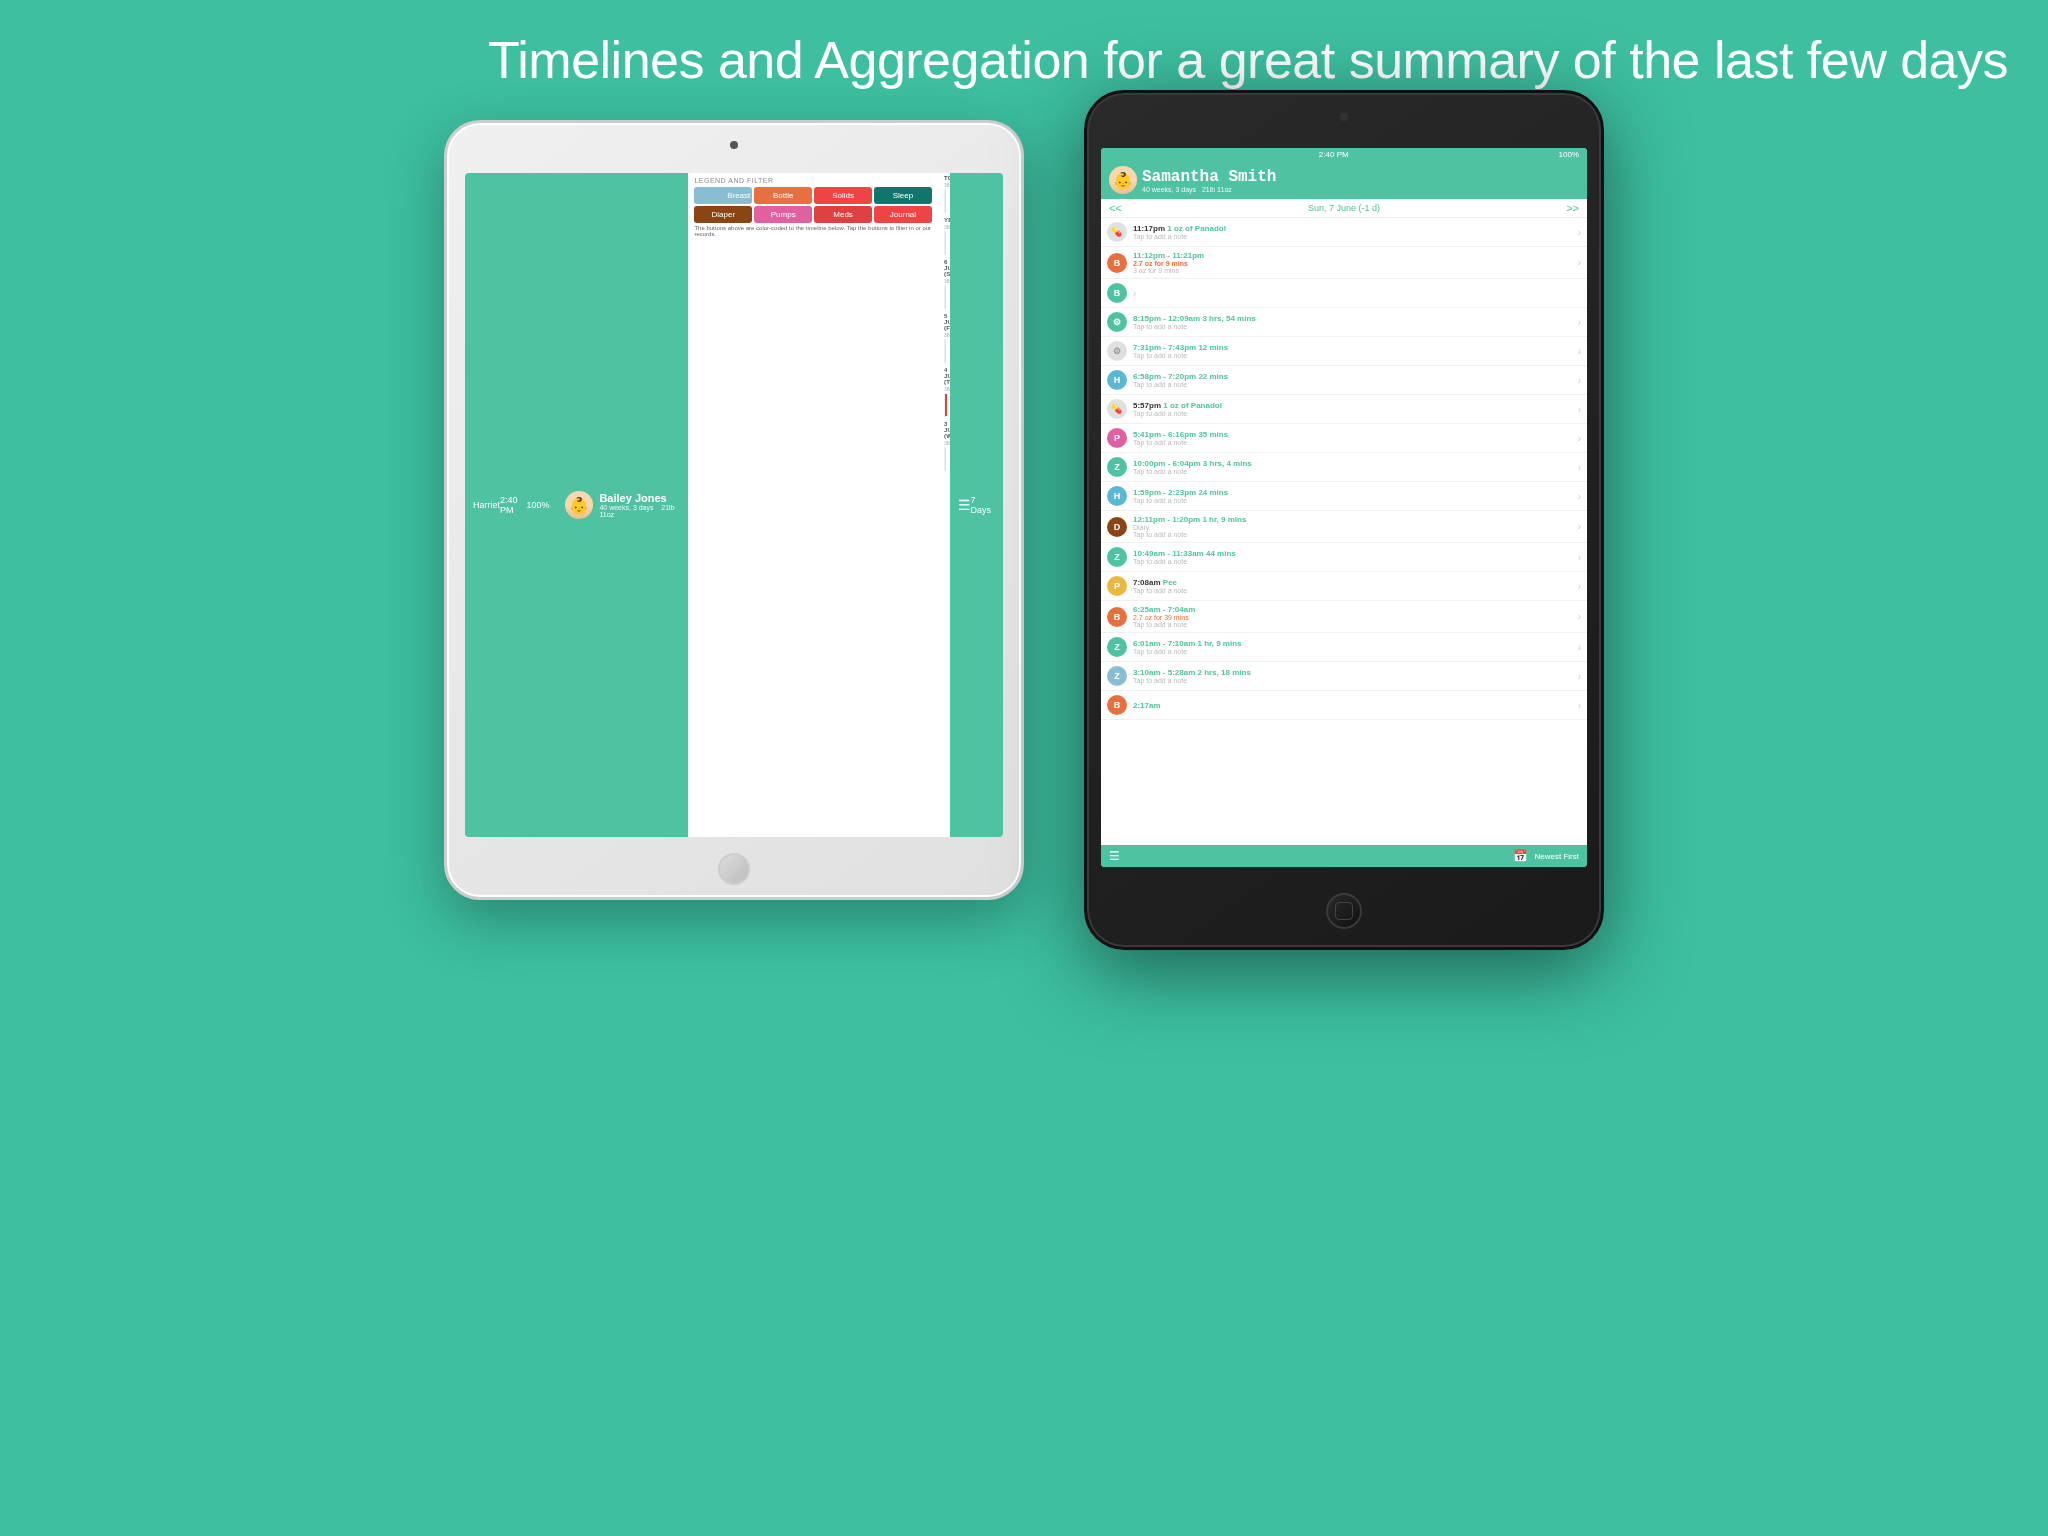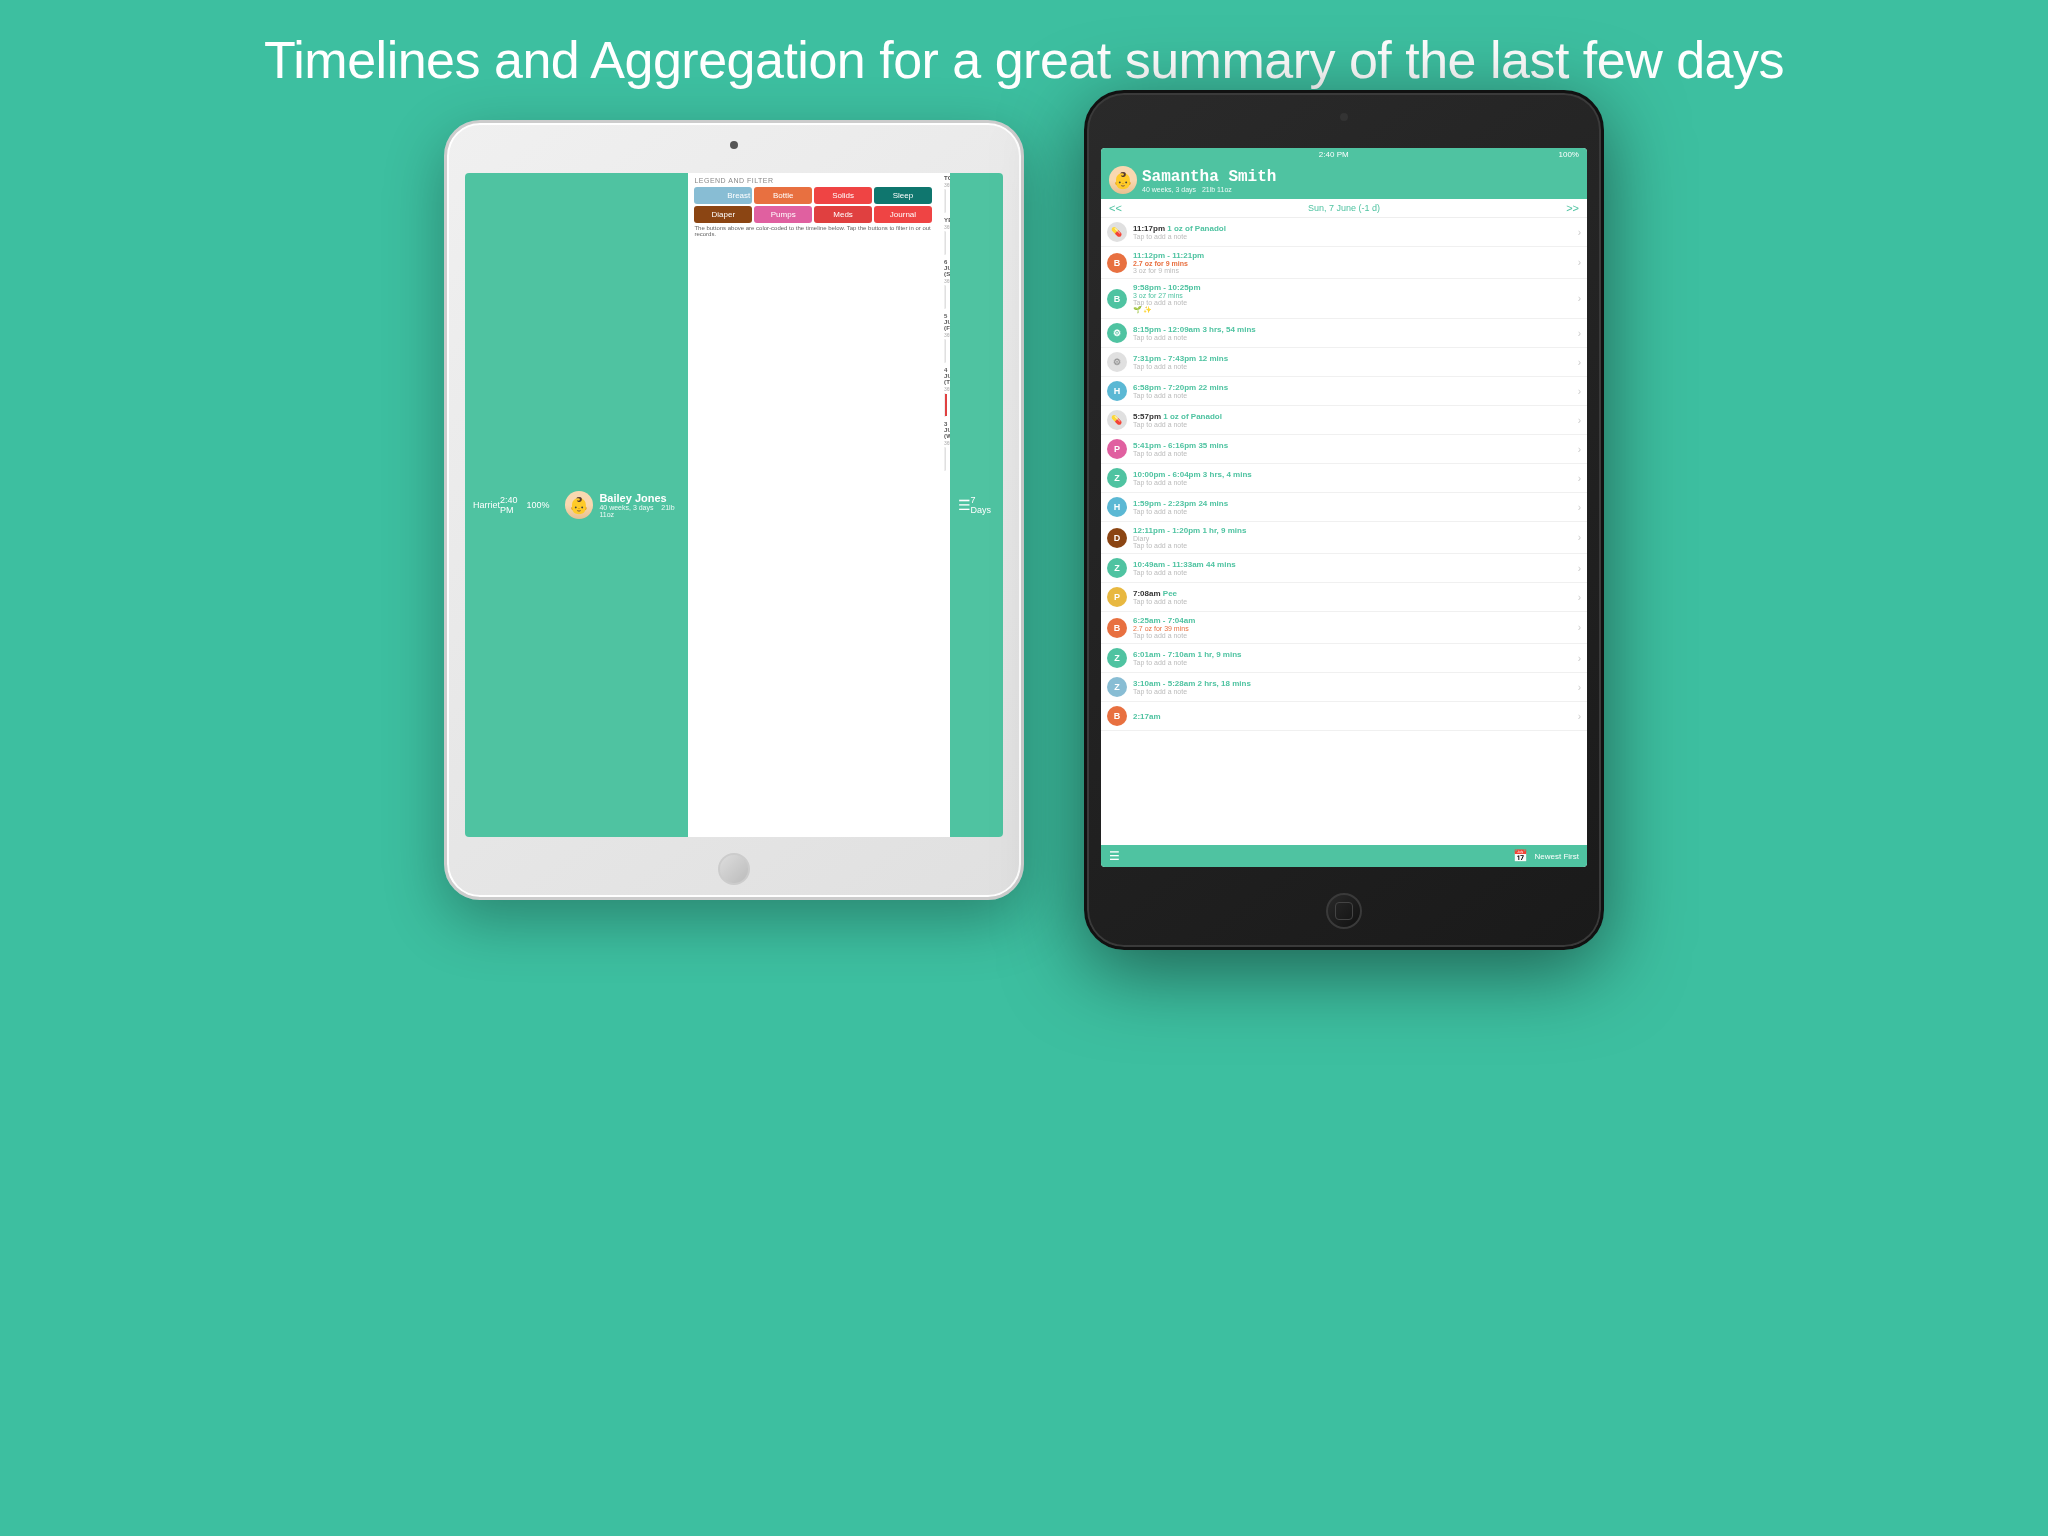--- a/index.html
+++ b/index.html
@@ -7,21 +7,21 @@
       background-color: #3dbfa0;
       font-family: -apple-system, 'Helvetica Neue', Arial, sans-serif;
       width: 2048px;
       height: 1536px;
       overflow: hidden;
       position: relative;
     }
 
     
     .header {
-      text-align: center;
+      text-align: right;
       padding: 30px 40px 20px;
       color: white;
       font-size: 52px;
       font-weight: 300;
       letter-spacing: -0.5px;
     }
 
     
     .devices-container {
       display: flex;
@@ -706,26 +706,20 @@
           <div class="activity-content">
             <div class="activity-time"><span>11:12pm - 11:21pm</span></div>
             <div class="activity-note" style="color:#e87040;font-weight:bold;">2.7 oz for 9 mins</div>
             <div class="activity-note">3 oz for 9 mins</div>
           </div>
           <span class="activity-chevron">›</span>
         </div>
 
         <div class="activity-item">
           <div class="activity-icon icon-breast">B</div>
-          <div class="activity-content">
-            <div class="activity-time"><span>9:58pm - 10:25pm</span></div>
-            <div class="activity-note" style="color:#4fc3a1;">3 oz for 27 mins</div>
-            <div class="activity-note">Tap to add a note</div>
-            <div style="font-size:7px;">🌱 ✨</div>
-          </div>
           <span class="activity-chevron">›</span>
         </div>
 
         <div class="activity-item">
           <div class="activity-icon icon-sleep" style="background:#4fc3a1;">⚙</div>
           <div class="activity-content">
             <div class="activity-time"><span>8:15pm - 12:09am</span> <span style="color:#4fc3a1;">3 hrs, 54 mins</span></div>
             <div class="activity-note">Tap to add a note</div>
           </div>
           <span class="activity-chevron">›</span>

